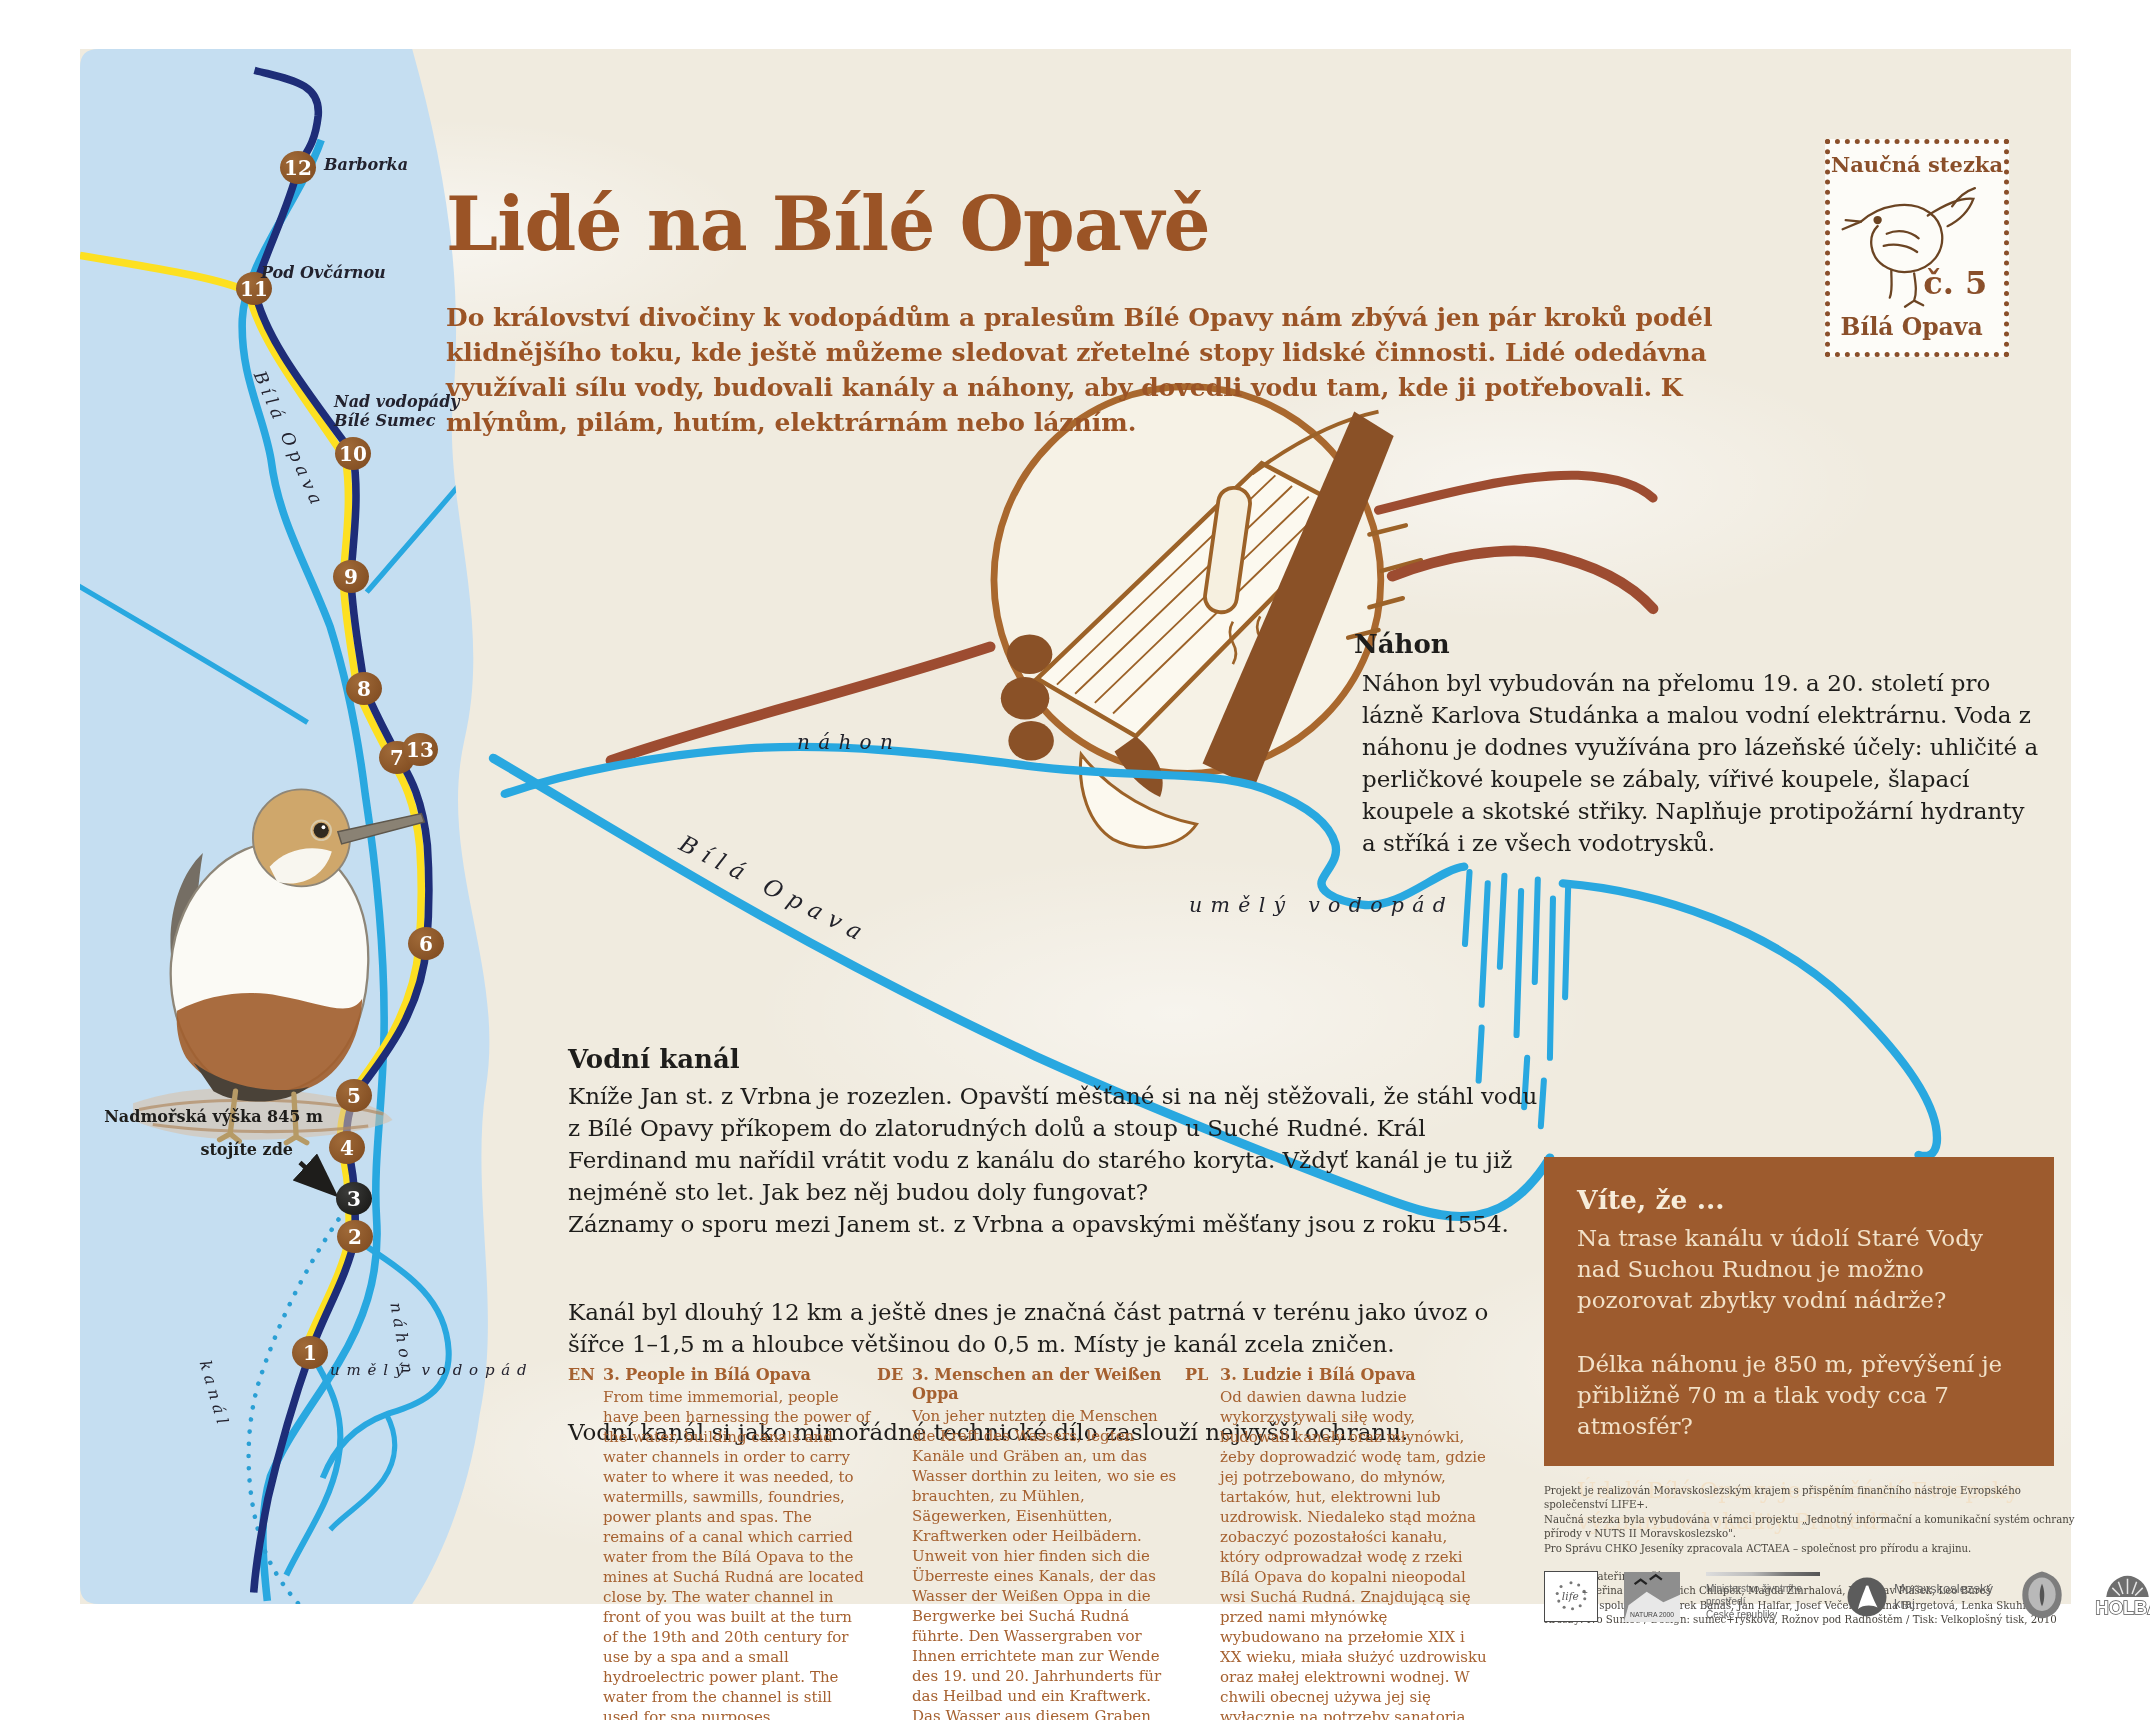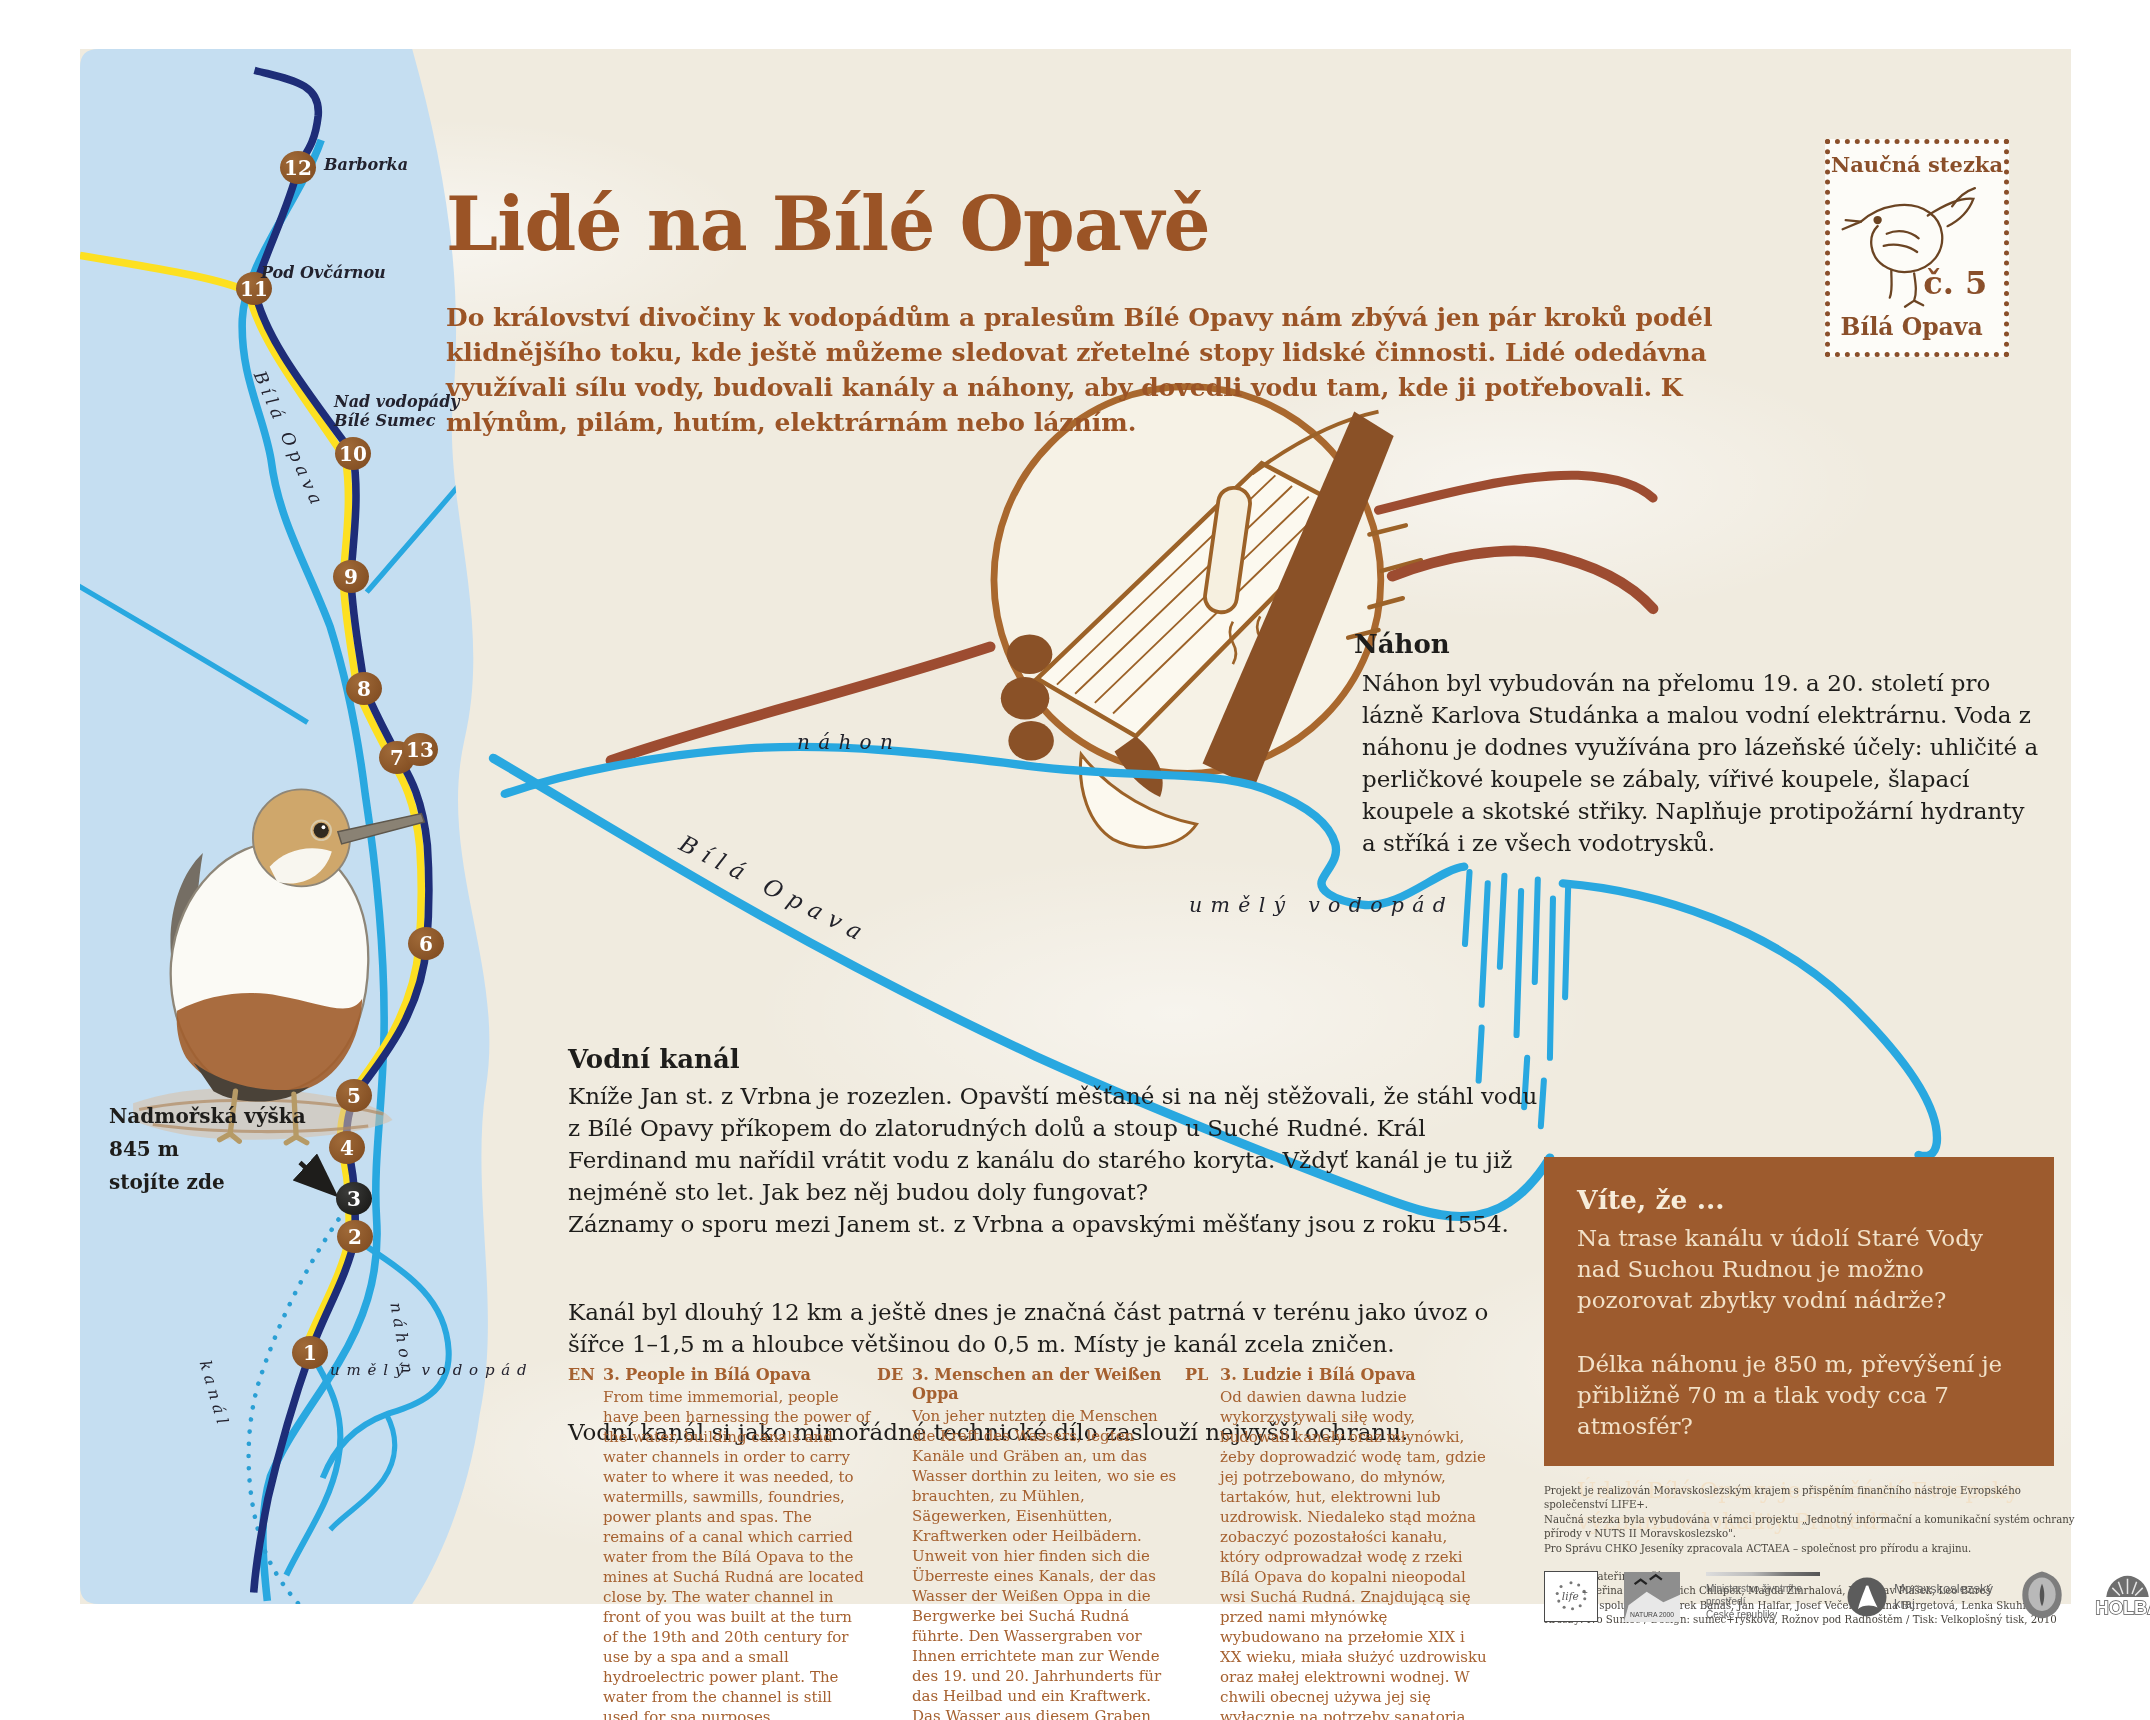--- a/index.html
+++ b/index.html
@@ -53,22 +53,22 @@
   
   .stop{position:absolute;width:36px;height:33px;border-radius:50%;
         background:radial-gradient(circle at 35% 30%, #a06a38, #7c481e);
         display:flex;align-items:center;justify-content:center;
         color:#fff;font-weight:700;font-size:20px;z-index:5;}
   .stop.black{background:radial-gradient(circle at 35% 30%, #3c3c3a, #141412);}
   .map-label{position:absolute;font-style:italic;font-weight:700;font-size:16px;color:#23222e;
              white-space:pre-line;z-index:6;line-height:19px;}
   .map-cursive{position:absolute;font-style:italic;font-size:17.4px;color:#23222e;z-index:6;
                letter-spacing:5.3px;white-space:nowrap;}
-  .alt-note{position:absolute;left:29px;top:1051px;width:228px;text-align:left;z-index:6;
-            font-weight:700;font-size:20px;line-height:33px;color:#1e1d1b;}
+  .alt-note{position:absolute;left:15px;top:1051px;width:228px;text-align:right;z-index:6;
+            font-weight:700;font-size:16px;line-height:33px;color:#1e1d1b;}
 
   .art-label{position:absolute;font-style:italic;font-size:20.5px;color:#23232b;letter-spacing:8.3px;
              white-space:nowrap;z-index:4;}
 </style>
 </head>
 <body>
 
 <div class="page">
   <div class="panel">
 

